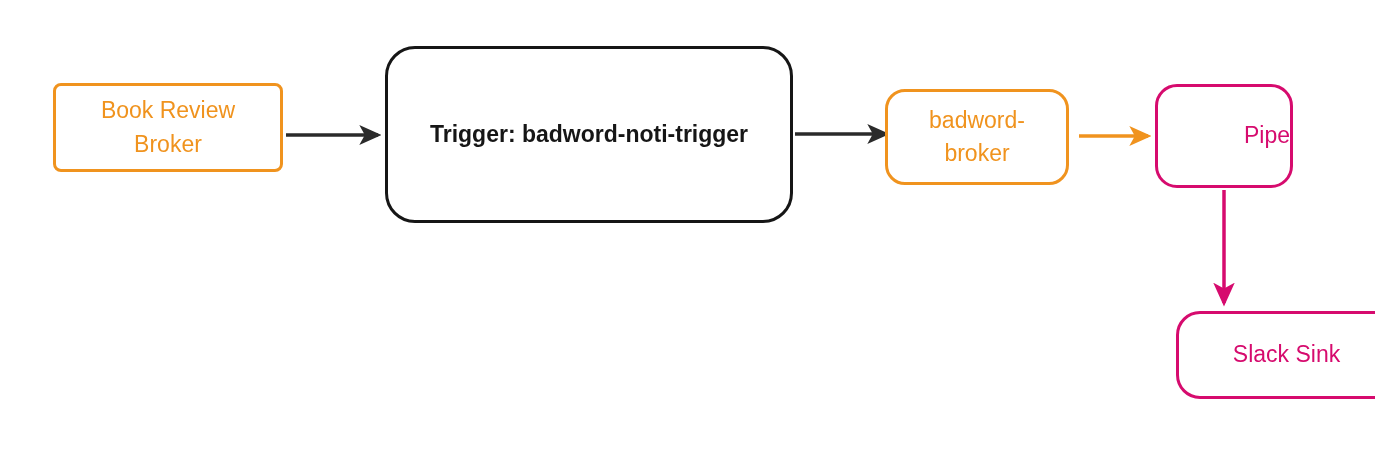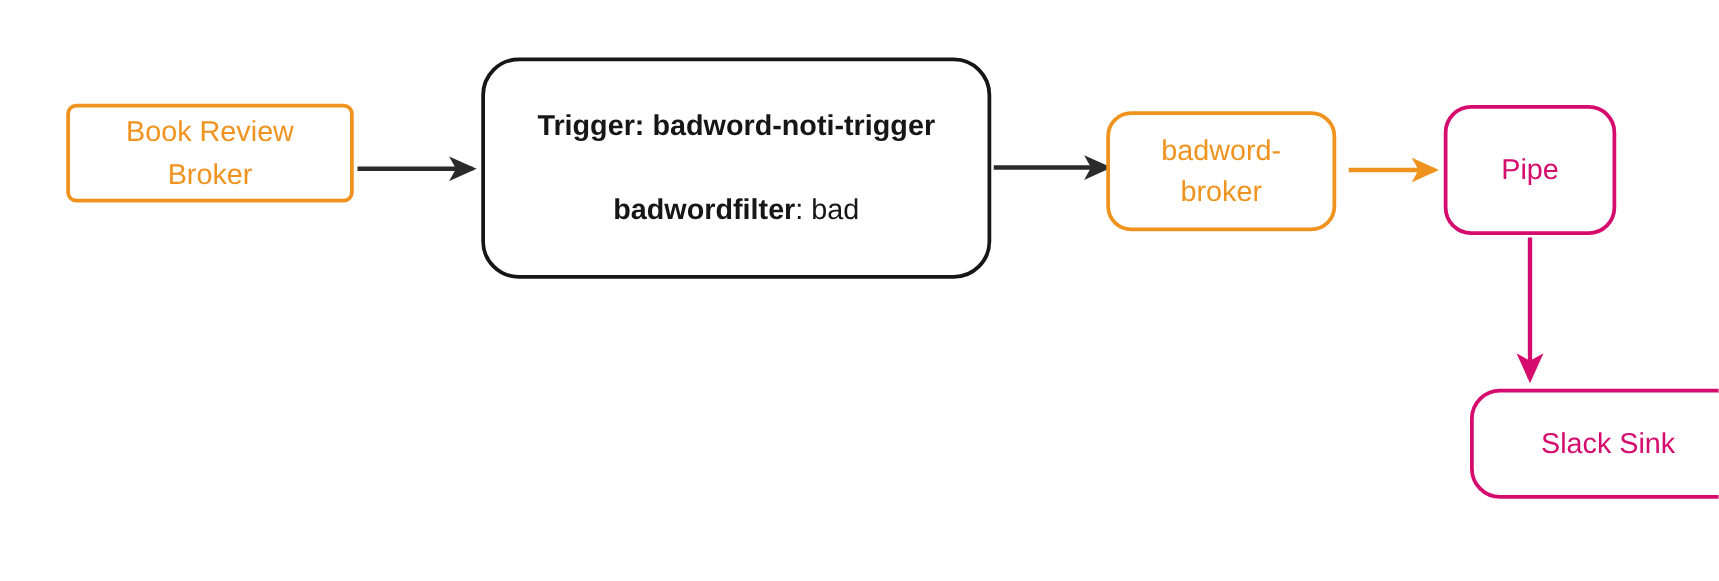--- a/index.html
+++ b/index.html
@@ -43,37 +43,38 @@
   .node--pink {
     border: 3.5px solid #D60B6E;
     color: #D60B6E;
   }
   .node--black {
     border: 3.5px solid #161616;
     color: #161616;
   }
   .node--book {
     left: 53px; top: 83px;
-    width: 230px; height: 79px;
+    width: 230px; height: 89px;
     border-radius: 8px;
   }
   .node--trigger {
     left: 385px; top: 46px;
     width: 408px; height: 177px;
     border-radius: 30px;
   }
   .node--badword {
     left: 885px; top: 89px;
     width: 184px; height: 96px;
     border-radius: 20px;
   }
   .node--pipe {
     left: 1155px; top: 84px;
     width: 138px; height: 104px;
     border-radius: 22px;
+    align-items: flex-end;
   }
   .node--slack {
     left: 1176px; top: 311px;
     width: 221px; height: 88px;
     border-radius: 24px;
   }
   .bold { font-weight: 700; }
 </style>
 </head>
 <body>
@@ -98,23 +99,20 @@
     <line x1="1224" y1="190" x2="1224" y2="303" stroke="#D60B6E" stroke-width="3.5" marker-end="url(#arrow-pink)"></line>
   </svg>
 
   <div class="node node--orange node--book">
     <span>Book Review
 Broker</span>
   </div>
 
   <div class="node node--black node--trigger">
     <div class="bold">Trigger: badword-noti-trigger</div>
-    <div>
-      <span class="bold">badwordfilter</span><span>: bad</span>
-    </div>
   </div>
 
   <div class="node node--orange node--badword">
     <span>badword-
 broker</span>
   </div>
 
   <div class="node node--pink node--pipe">
     <span>Pipe</span>
   </div>

